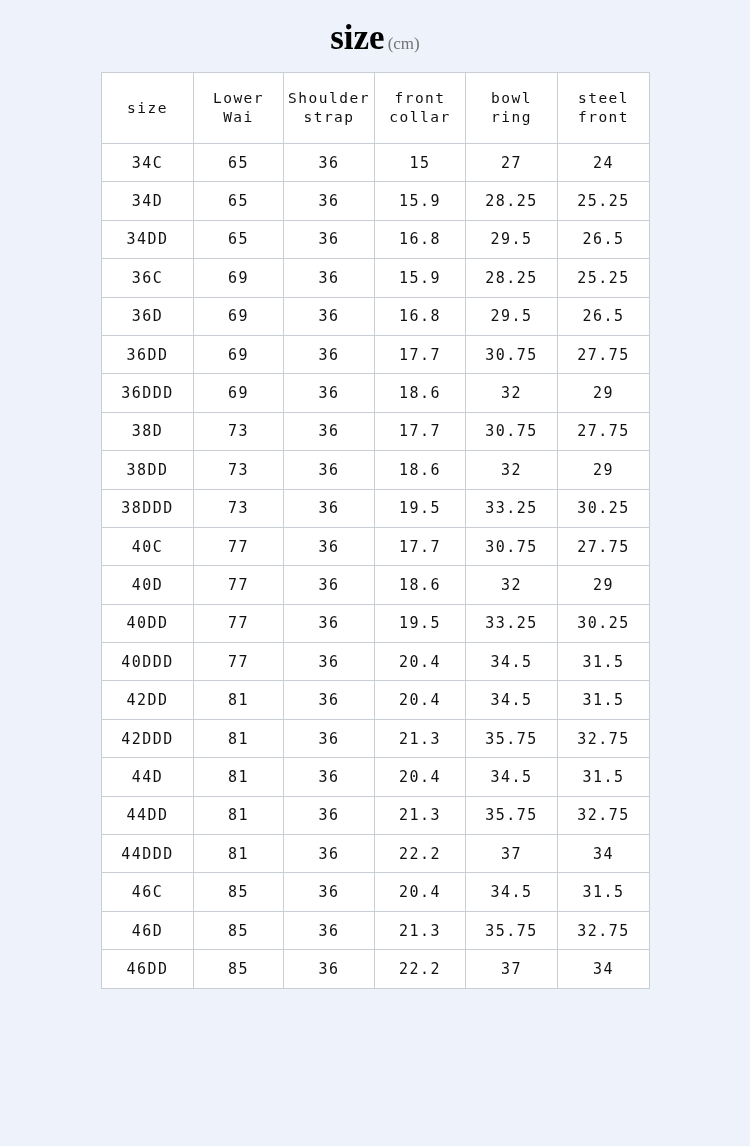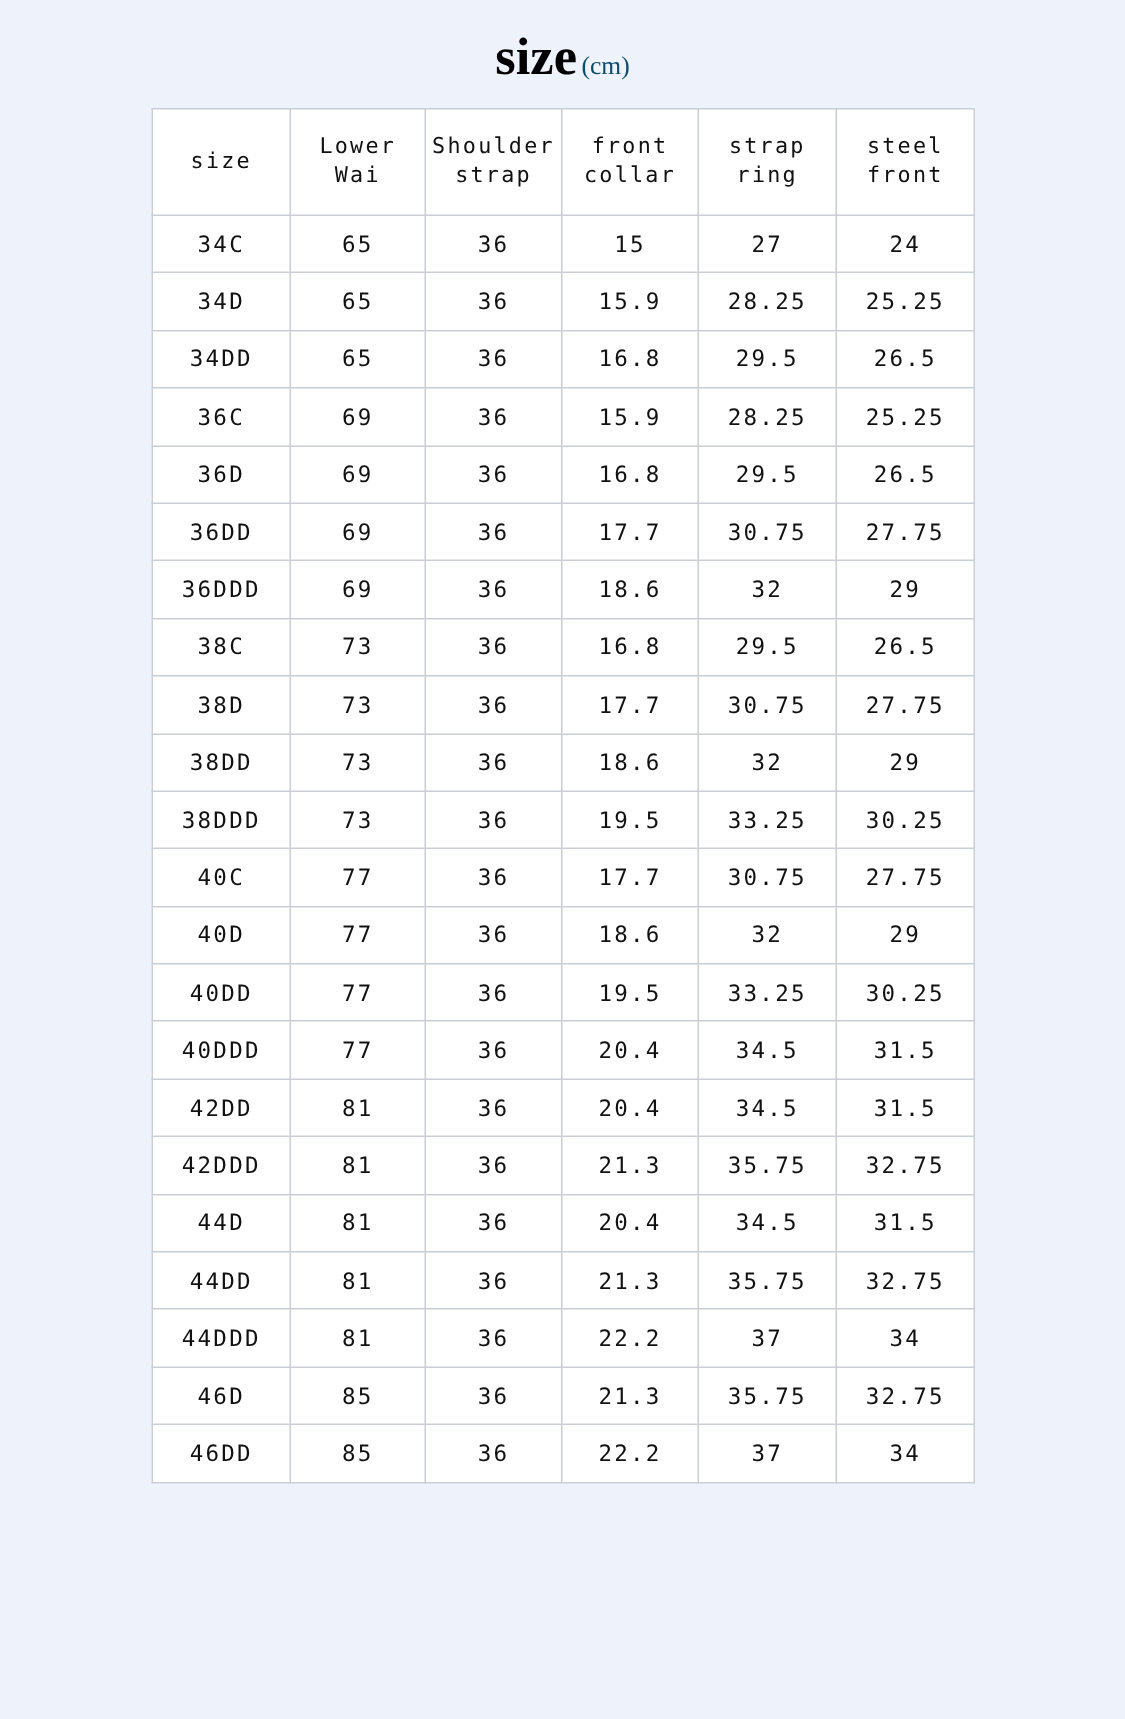--- a/index.html
+++ b/index.html
@@ -29,21 +29,21 @@
     font-family: "Liberation Serif", serif;
     font-weight: bold;
     font-size: 35px;
     color: #000;
     letter-spacing: 0px;
     vertical-align: baseline;
   }
   .title-unit {
     font-family: "Liberation Serif", serif;
     font-size: 17px;
-    color: #0c4a6e;
+    color: #737373;
     vertical-align: baseline;
     margin-left: 3px;
   }
   .table-wrap {
     width: 548px;
     margin: 20px auto 0 auto;
   }
   table.size-table {
     border-collapse: collapse;
     width: 548px;
@@ -97,21 +97,21 @@
           <col class="c3">
           <col class="c4">
           <col class="c5">
       </colgroup>
       <thead>
         <tr>
           <th>size</th>
           <th>Lower Wai</th>
           <th>Shoulder strap</th>
           <th>front collar</th>
-          <th>strap ring</th>
+          <th>bowl ring</th>
           <th>steel front</th>
         </tr>
       </thead>
       <tbody id="table-body">
           <tr>
             <td>34C</td>
             <td>65</td>
             <td>36</td>
             <td>15</td>
             <td>27</td>
@@ -159,28 +159,20 @@
           </tr>
           <tr>
             <td>36DDD</td>
             <td>69</td>
             <td>36</td>
             <td>18.6</td>
             <td>32</td>
             <td>29</td>
           </tr>
           <tr>
-            <td>38C</td>
-            <td>73</td>
-            <td>36</td>
-            <td>16.8</td>
-            <td>29.5</td>
-            <td>26.5</td>
-          </tr>
-          <tr>
             <td>38D</td>
             <td>73</td>
             <td>36</td>
             <td>17.7</td>
             <td>30.75</td>
             <td>27.75</td>
           </tr>
           <tr>
             <td>38DD</td>
             <td>73</td>
@@ -263,20 +255,28 @@
           </tr>
           <tr>
             <td>44DDD</td>
             <td>81</td>
             <td>36</td>
             <td>22.2</td>
             <td>37</td>
             <td>34</td>
           </tr>
           <tr>
+            <td>46C</td>
+            <td>85</td>
+            <td>36</td>
+            <td>20.4</td>
+            <td>34.5</td>
+            <td>31.5</td>
+          </tr>
+          <tr>
             <td>46D</td>
             <td>85</td>
             <td>36</td>
             <td>21.3</td>
             <td>35.75</td>
             <td>32.75</td>
           </tr>
           <tr>
             <td>46DD</td>
             <td>85</td>

